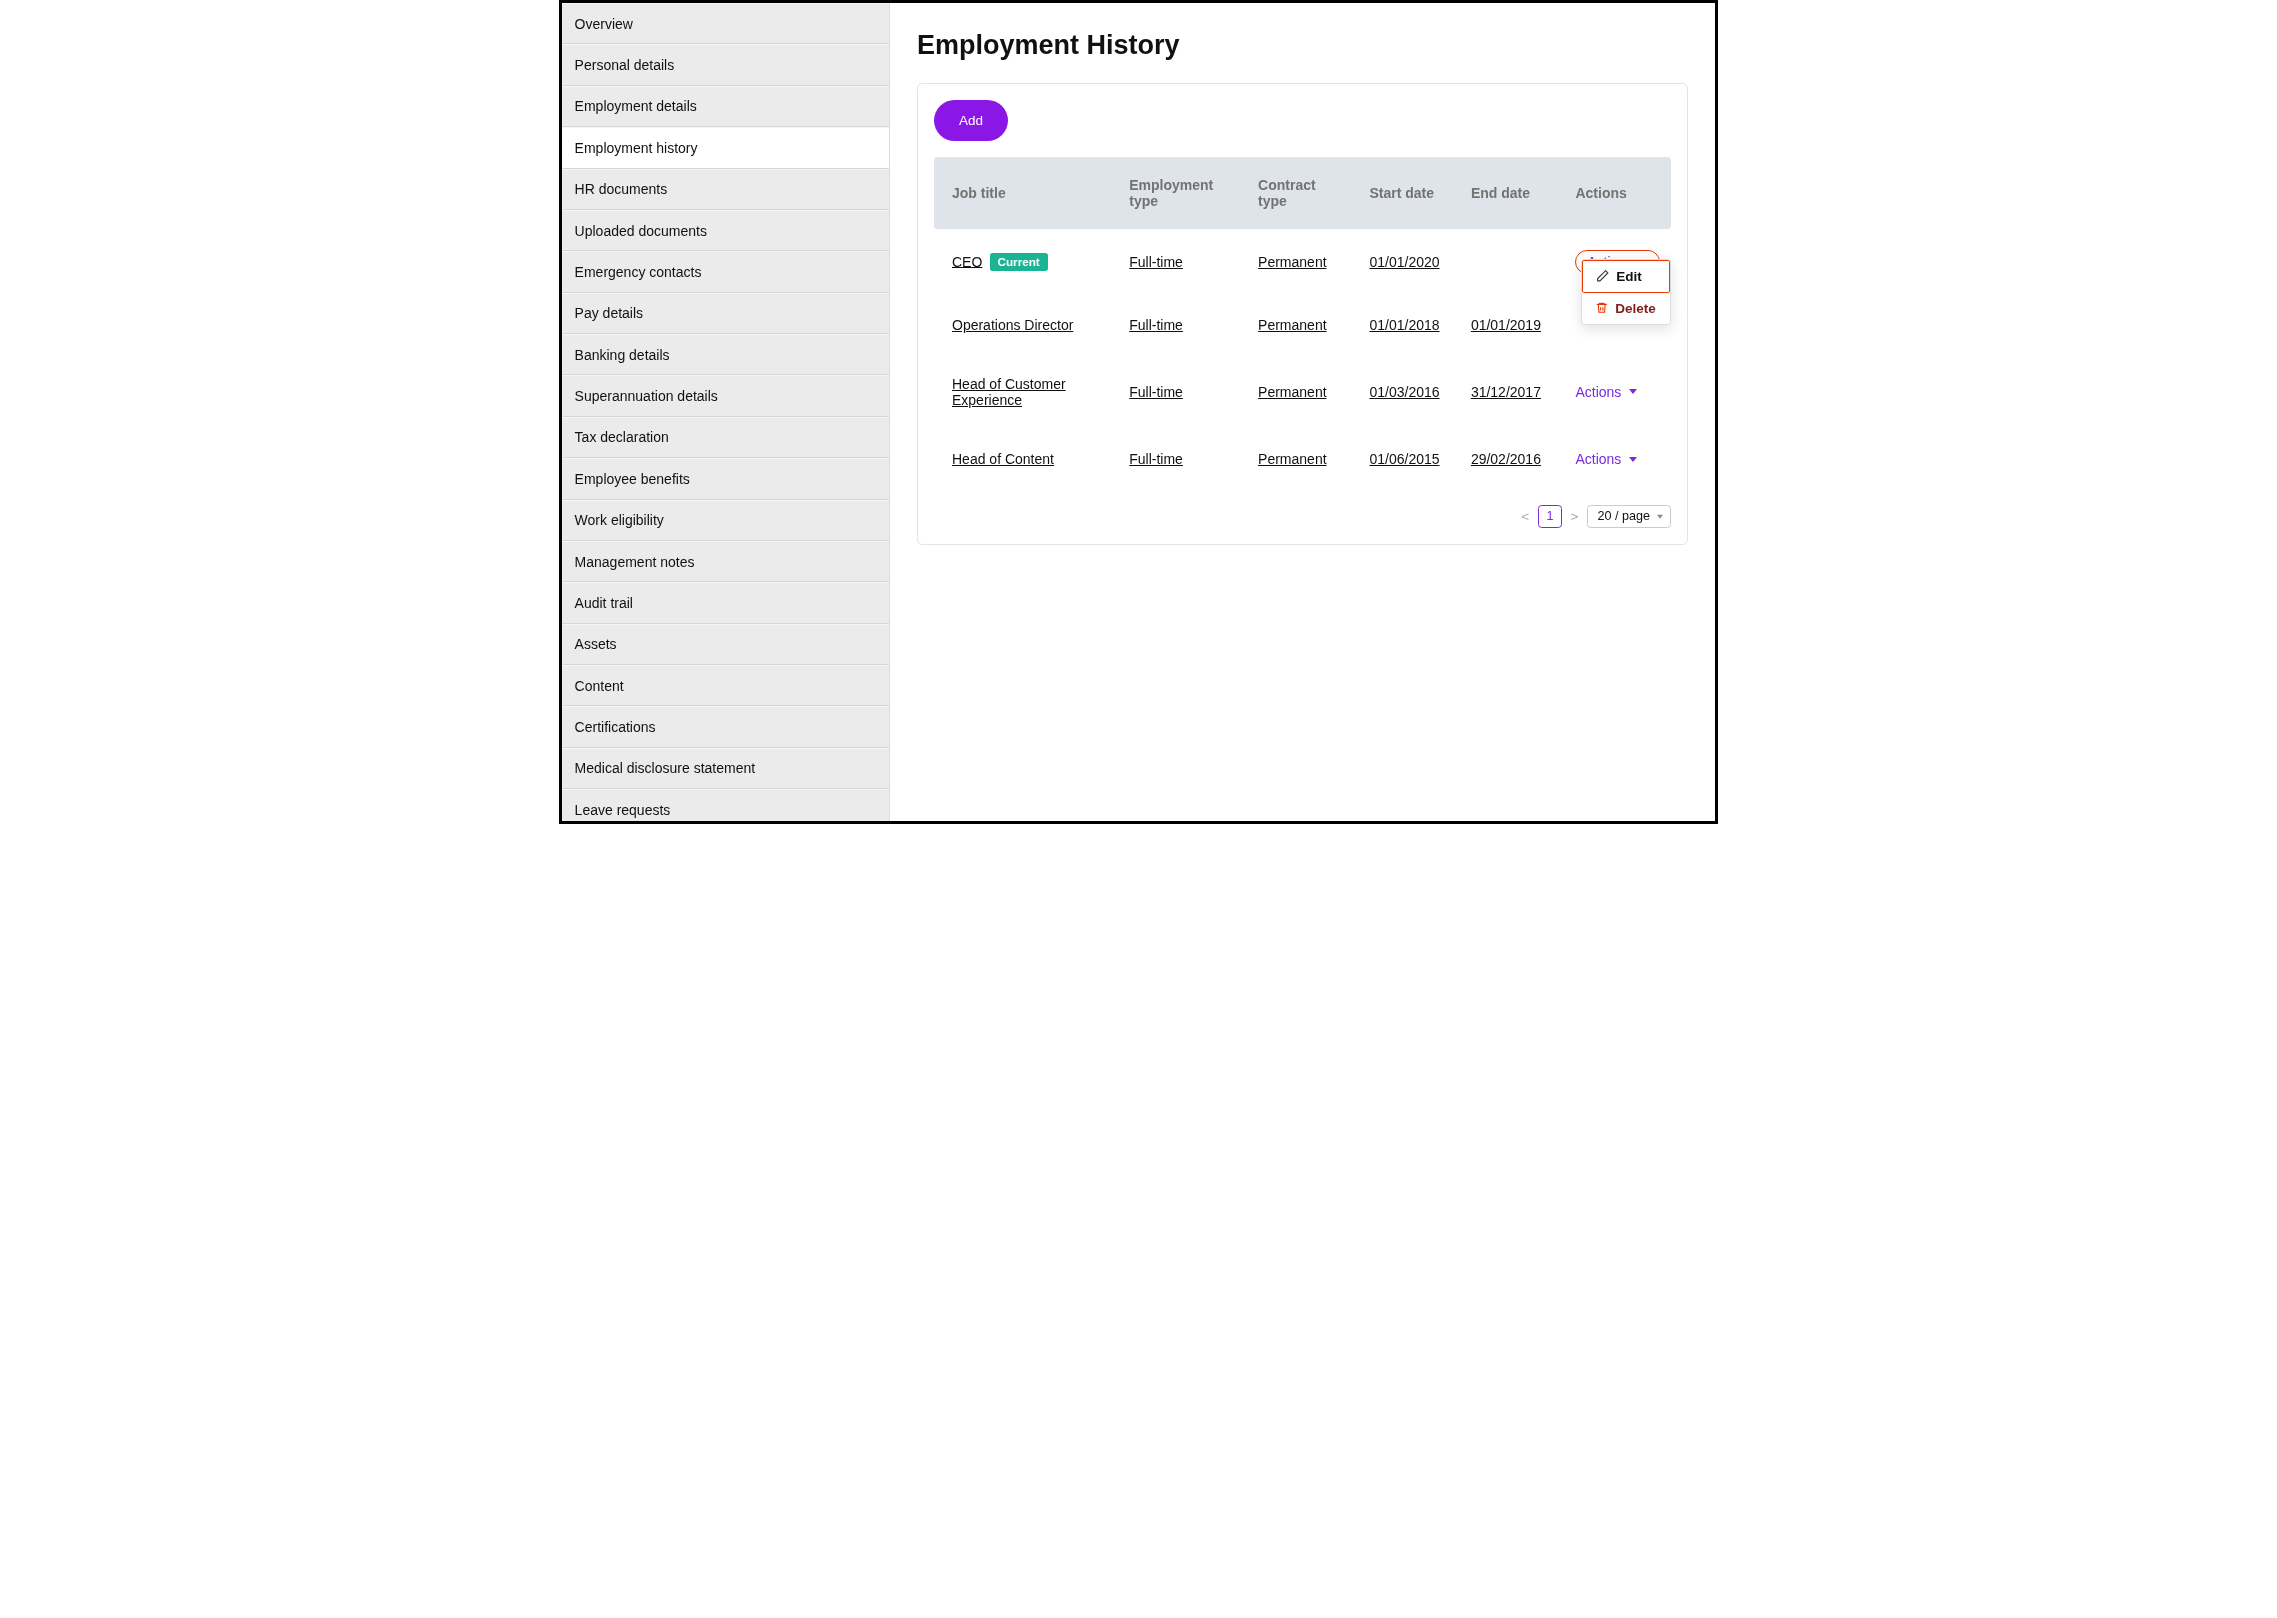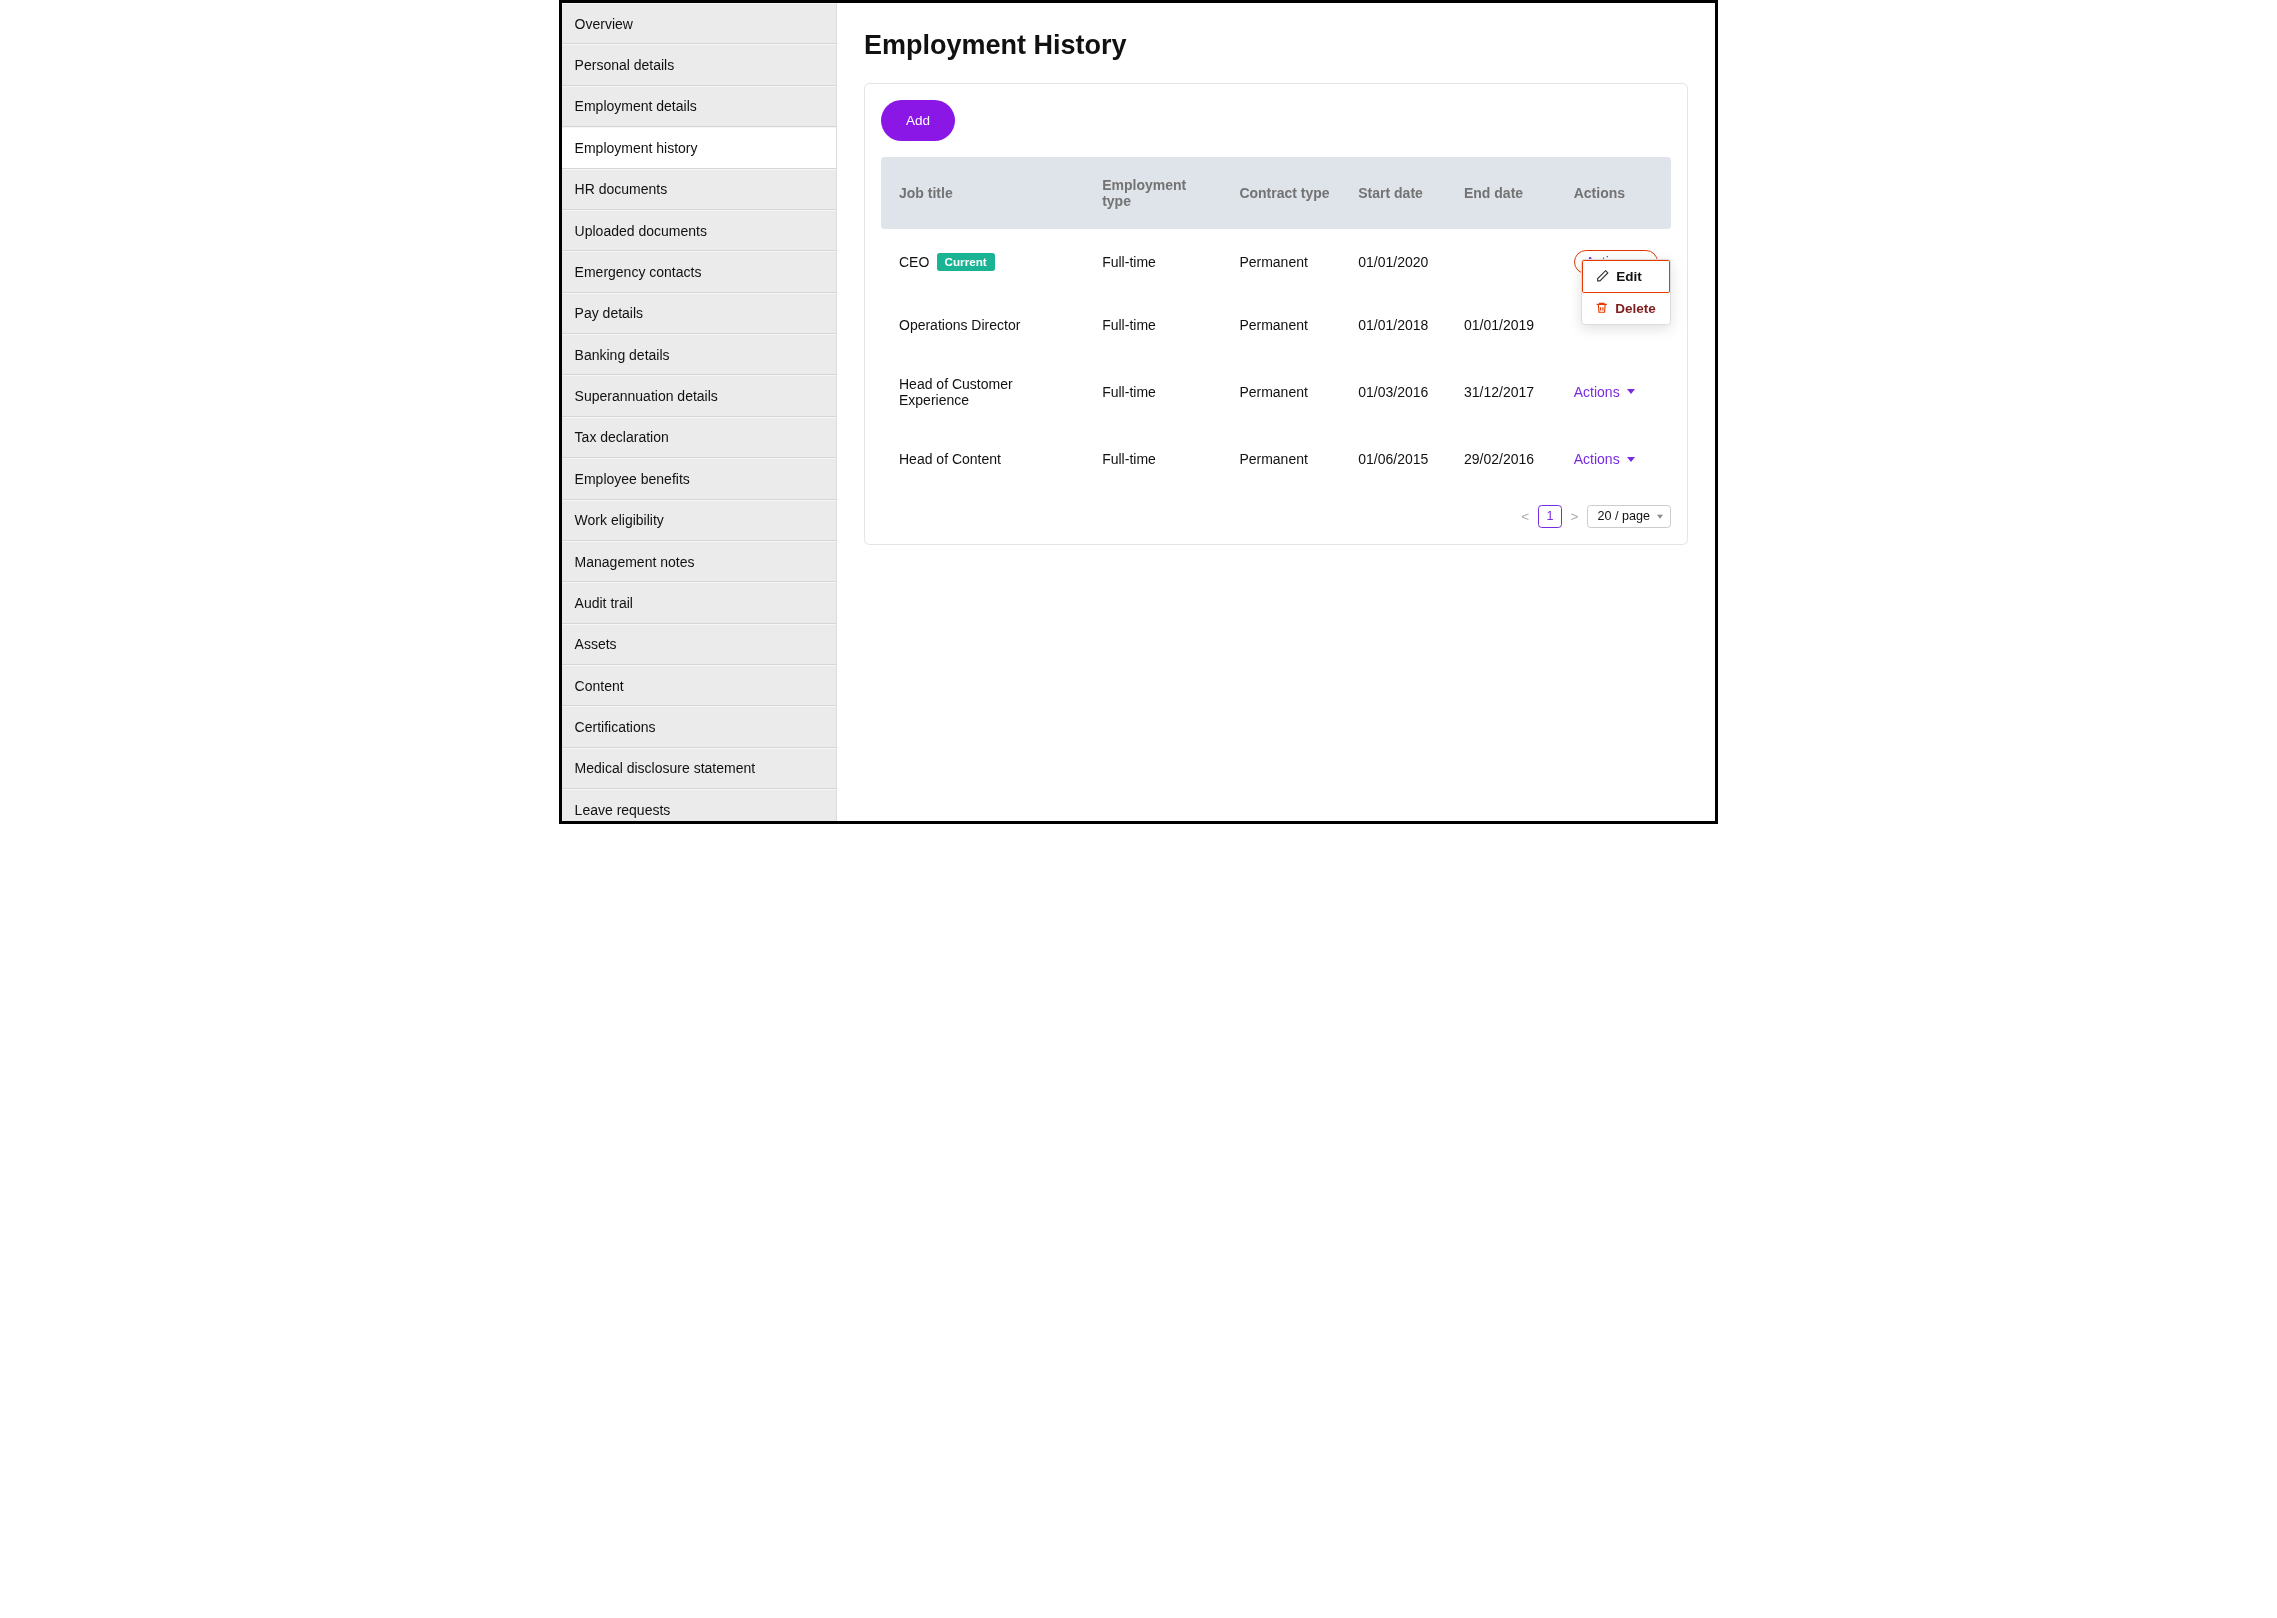--- a/index.html
+++ b/index.html
@@ -11,21 +11,21 @@
   .frame {
     border: 3.6px solid #000;
     width: 1159px;
     height: 824px;
     margin: 0 auto;
     display: flex;
     overflow: hidden;
     position: relative;
   }
   .sidebar {
-    width: 275px;
+    width: 328px;
     background: #ebebeb;
     border-right: 0.9px solid #ddd;
     overflow-y: auto;
     flex-shrink: 0;
   }
   .sidebar-item {
     padding: 11.7px 12.6px;
     font-size: 14px;
     background: #ebebeb;
     border-bottom: 0.9px solid #d6d6d6;
@@ -75,20 +75,21 @@
     font-size: 14px;
     font-weight: 600;
     color: #737373;
   }
   .thead-row th:first-child { border-radius: 3.6px 0 0 3.6px; padding-left: 18px;}
   .thead-row th:last-child { border-radius: 0 3.6px 3.6px 0; }
   .tbody-row td {
     padding: 21.6px 10.8px;
     font-size: 14px;
     vertical-align: middle;
+    text-decoration: underline;
   }
   .tbody-row td:first-child { padding-left: 18px; }
   .badge {
     display: inline-block;
     background: #1ab394;
     color: #fff;
     font-size: 11.7px;
     font-weight: 600;
     padding: 2.7px 8px;
     border-radius: 2.7px;

